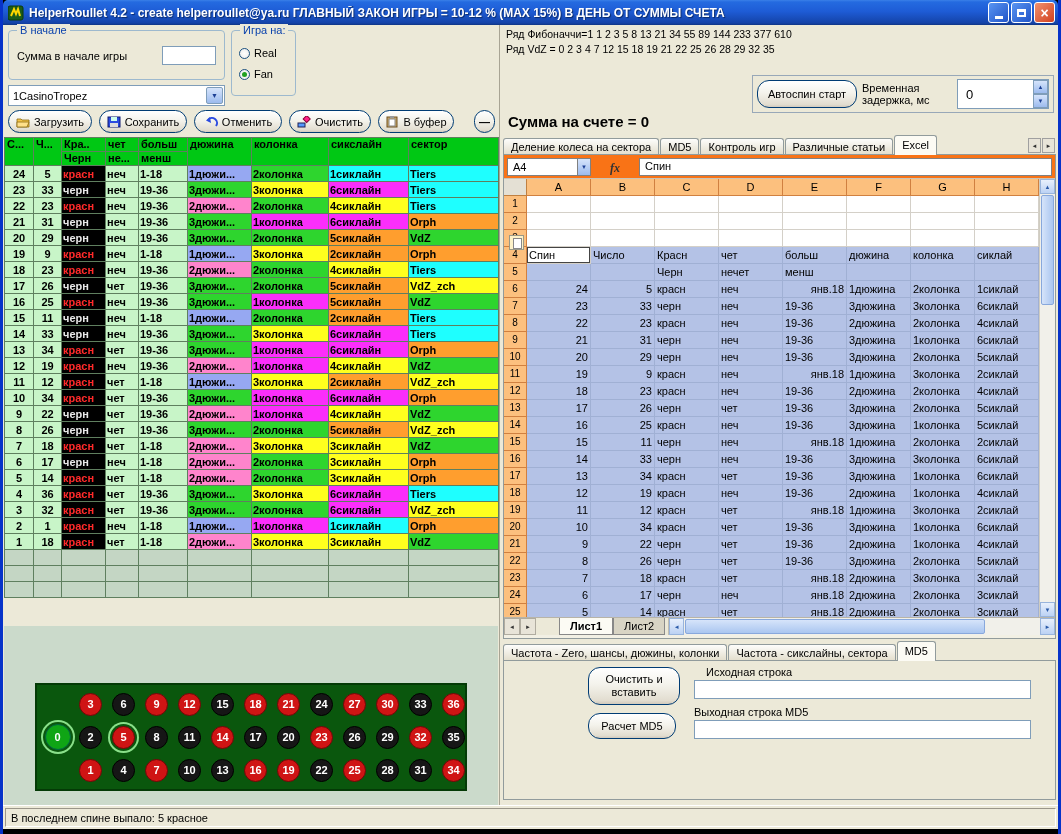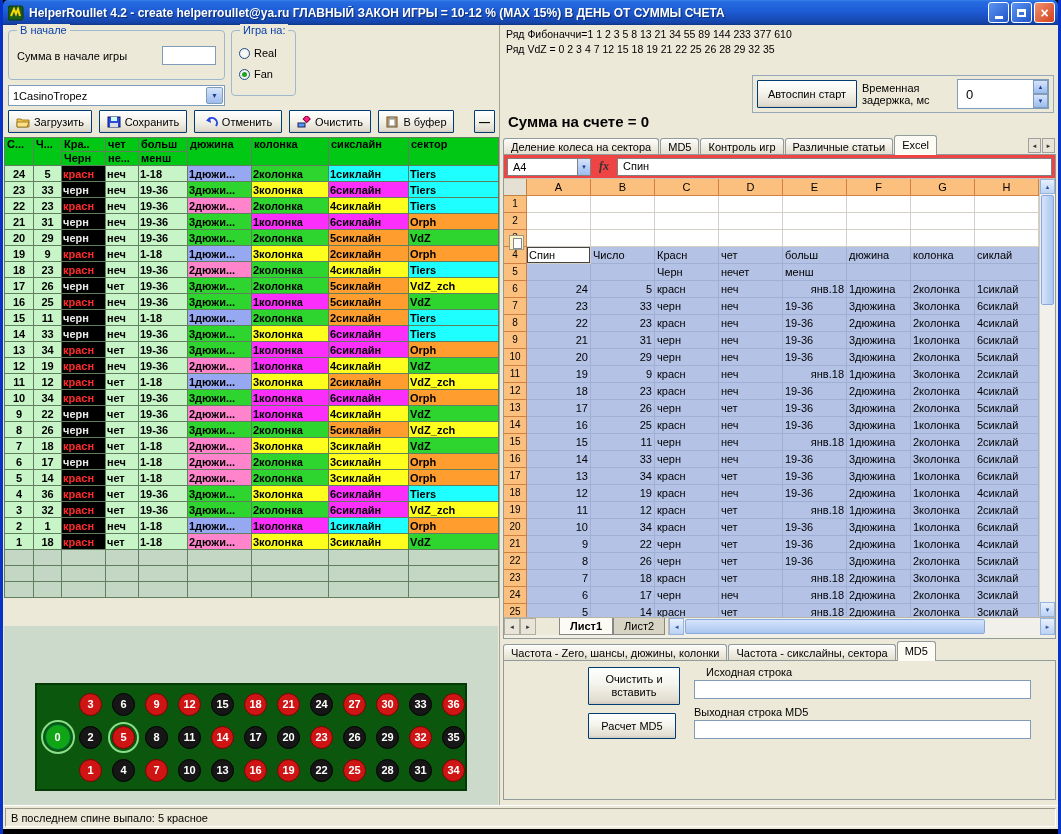--- a/index.html
+++ b/index.html
@@ -22,21 +22,21 @@
   .glyph-max{width:9px;height:8px;border:2px solid #fff;border-top-width:3px;}
   
   .main{height:780px;flex:0 0 780px;display:flex;background:#ece9d8;}
   .left-panel{width:496px;flex:0 0 496px;position:relative;background:#ece9d8;}
   .right-panel{flex:1;position:relative;background:#ece9d8;border-left:1px solid #a8a494;}
   
   .group{position:absolute;border:1px solid #9db9ce;border-radius:4px;}
   .group-caption{position:absolute;top:-7px;left:8px;background:#ece9d8;padding:0 3px;font-size:11px;color:#0a42ad;}
   .lbl{font-size:11px;color:#000;}
   .txt{background:#fff;border:1px solid #7f9db9;font-size:11px;padding:0 3px;font-family:"Liberation Sans",sans-serif;}
-  .btn{border:1px solid #003c74;border-radius:1px;font-size:11px;font-family:"Liberation Sans",sans-serif;
+  .btn{border:1px solid #003c74;border-radius:12px;font-size:11px;font-family:"Liberation Sans",sans-serif;
     background:linear-gradient(180deg,#ffffff 0%,#f4f3ec 45%,#e2ddd0 90%,#d2cabc 100%);
     display:flex;align-items:center;justify-content:center;gap:4px;color:#000;cursor:default;}
   .radio-row{display:flex;align-items:center;gap:4px;font-size:11px;position:absolute;left:7px;}
   .radio{width:11px;height:11px;border-radius:50%;border:1px solid #1c5180;background:radial-gradient(#fff,#e8e8e8);position:relative;}
   .radio.checked::after{content:"";position:absolute;left:2px;top:2px;width:5px;height:5px;border-radius:50%;background:#21a121;}
   
   .g-start{left:5px;top:5px;width:217px;height:50px;}
   .sum-input{position:absolute;right:8px;top:15px;width:54px;height:19px;}
   .g-start .lbl{position:absolute;left:8px;top:19px;}
   .g-game{left:228px;top:5px;width:65px;height:66px;}
@@ -100,21 +100,21 @@
   .tab{height:17px;line-height:16px;padding:0 7px;font-size:11px;border:1px solid #919b9c;border-bottom:none;
     border-radius:3px 3px 0 0;background:linear-gradient(#fdfdfb,#e2ddcb);margin-right:1px;white-space:nowrap;}
   .tab-active{height:20px;line-height:19px;background:#fcfbf4;position:relative;z-index:3;}
   .top-tabs{left:3px;top:110px;height:20px;}
   .tab-arrows{position:absolute;right:3px;top:113px;display:flex;gap:1px;}
   .tab-arrows span{width:13px;height:15px;border:1px solid #a0a0a0;background:#e8e4d8;font-size:6px;
     display:flex;align-items:center;justify-content:center;color:#333;}
   .tabpanel{position:absolute;left:3px;top:129px;width:553px;height:485px;background:#f2f0e4;
     border:1px solid #919b9c;z-index:2;}
   
-  .xl-toolbar{display:flex;align-items:center;height:24px;gap:3px;padding:2px 3px;background:#ef4444;
+  .xl-toolbar{display:flex;align-items:flex-end;height:24px;gap:14px;padding:2px 3px;background:#f97316;
     border-bottom:1px solid #c8c4b8;}
   .name-box{width:84px;height:18px;background:#fff;border:1px solid #808080;font-size:11px;display:flex;
     align-items:center;padding-left:5px;}
   .nb-arrow{margin-left:auto;width:13px;height:16px;background:linear-gradient(#d6e4fb,#9cbbee);color:#1c3f94;
     font-size:6px;display:flex;align-items:center;justify-content:center;border-left:1px solid #808080;}
   .fx{width:20px;text-align:center;font:italic bold 12px "Liberation Serif",serif;color:#333;}
   .formula-bar{flex:1;height:18px;background:#fff;border:1px solid #808080;font-size:11px;padding:1px 0 0 5px;}
   .xl-area{position:relative;height:438px;display:flex;background:#e8e6da;overflow:hidden;}
   .xl-grid{width:535px;overflow:hidden;background:#fff;}
   .xl-row{display:flex;height:17px;}

